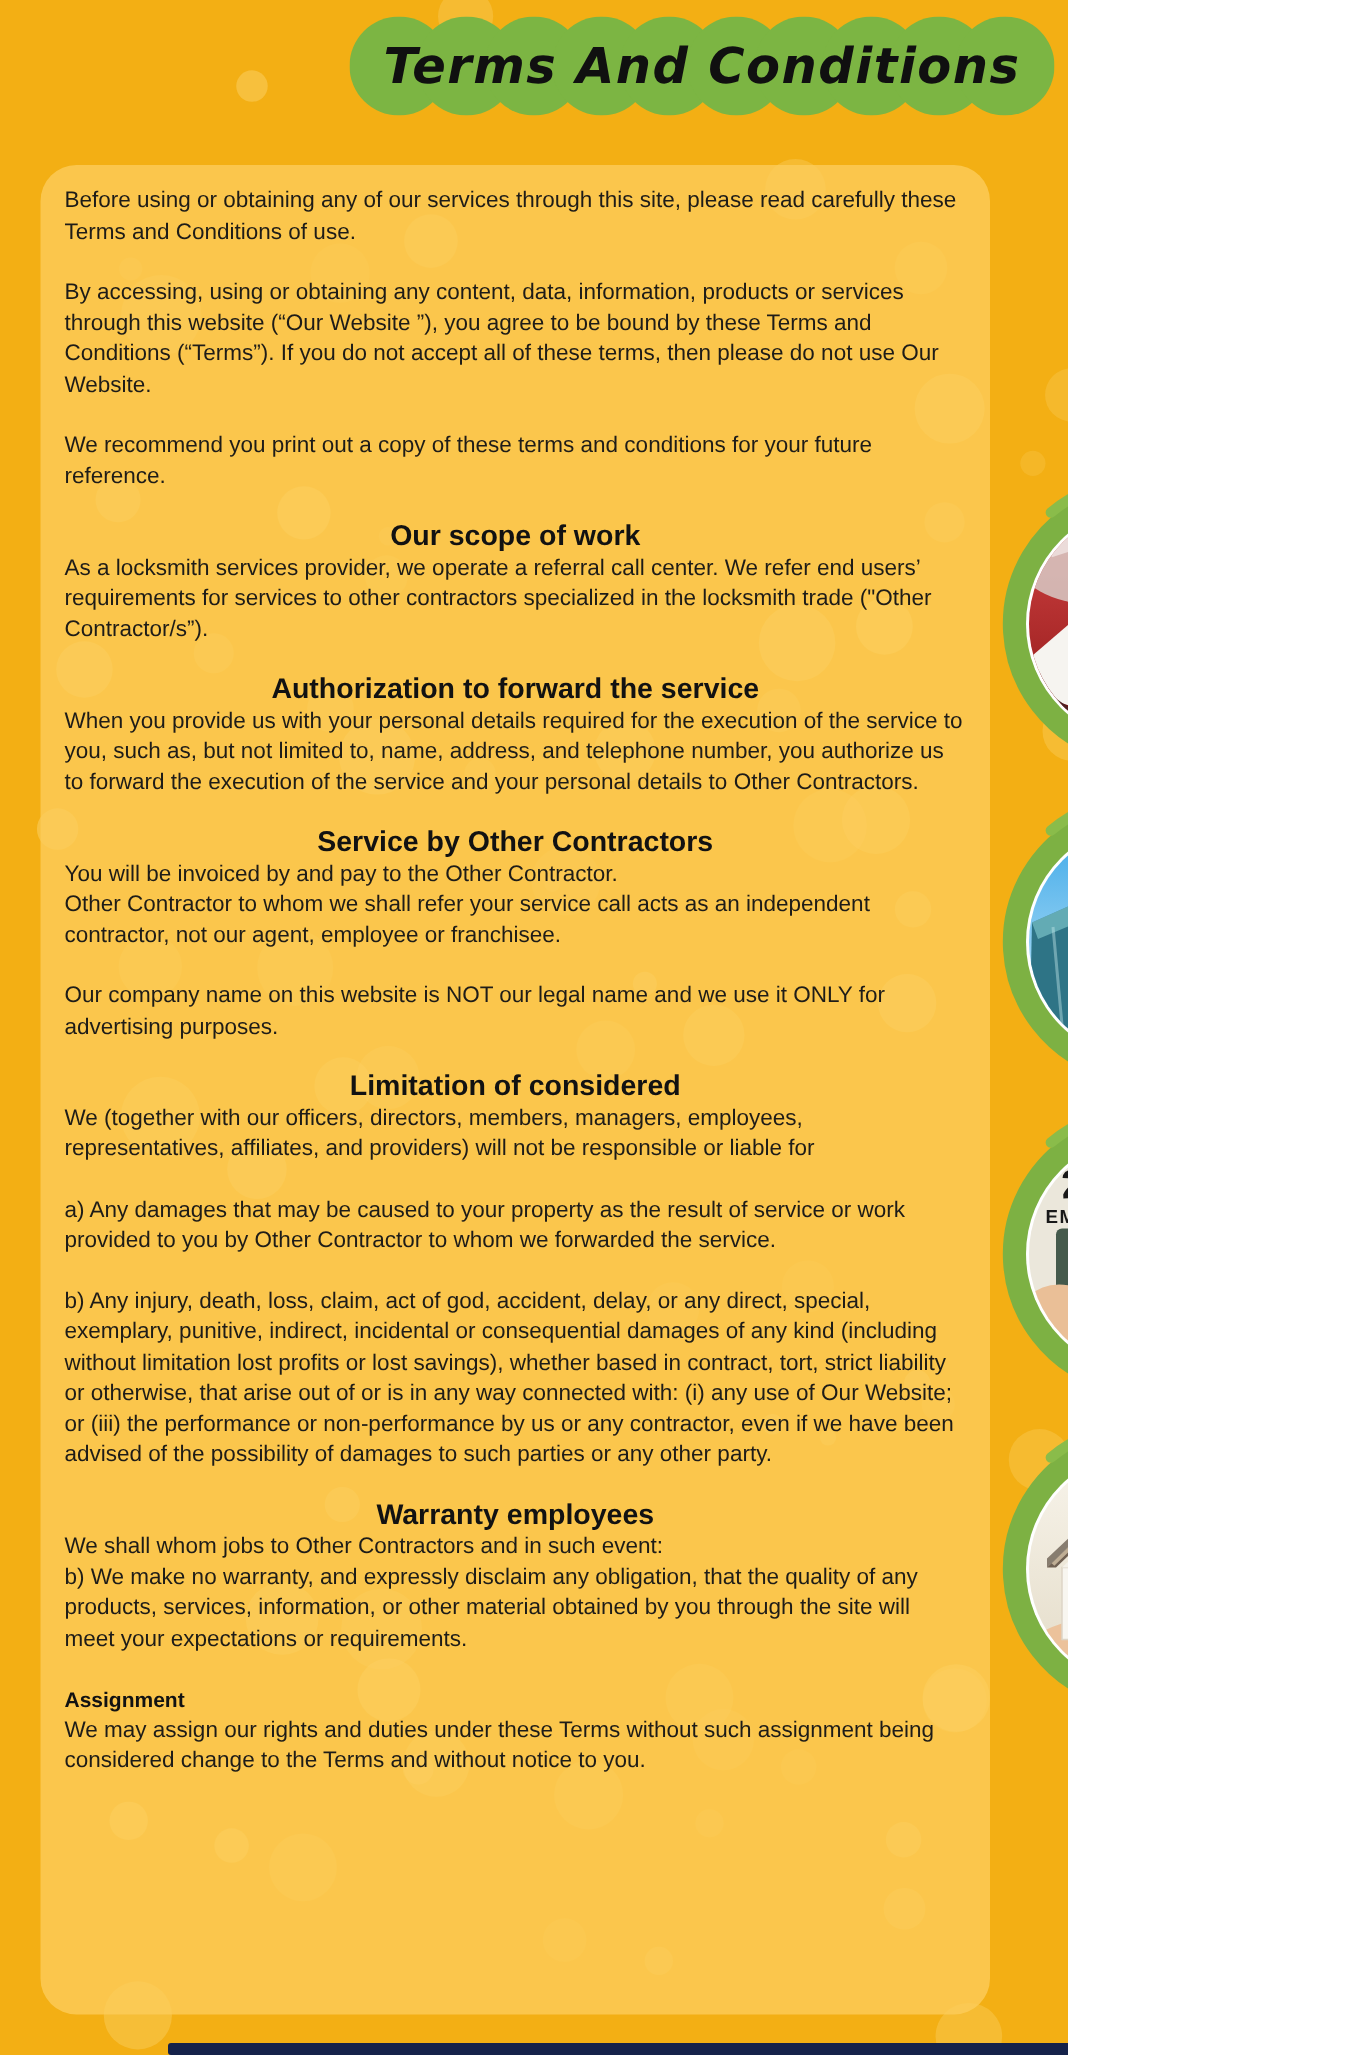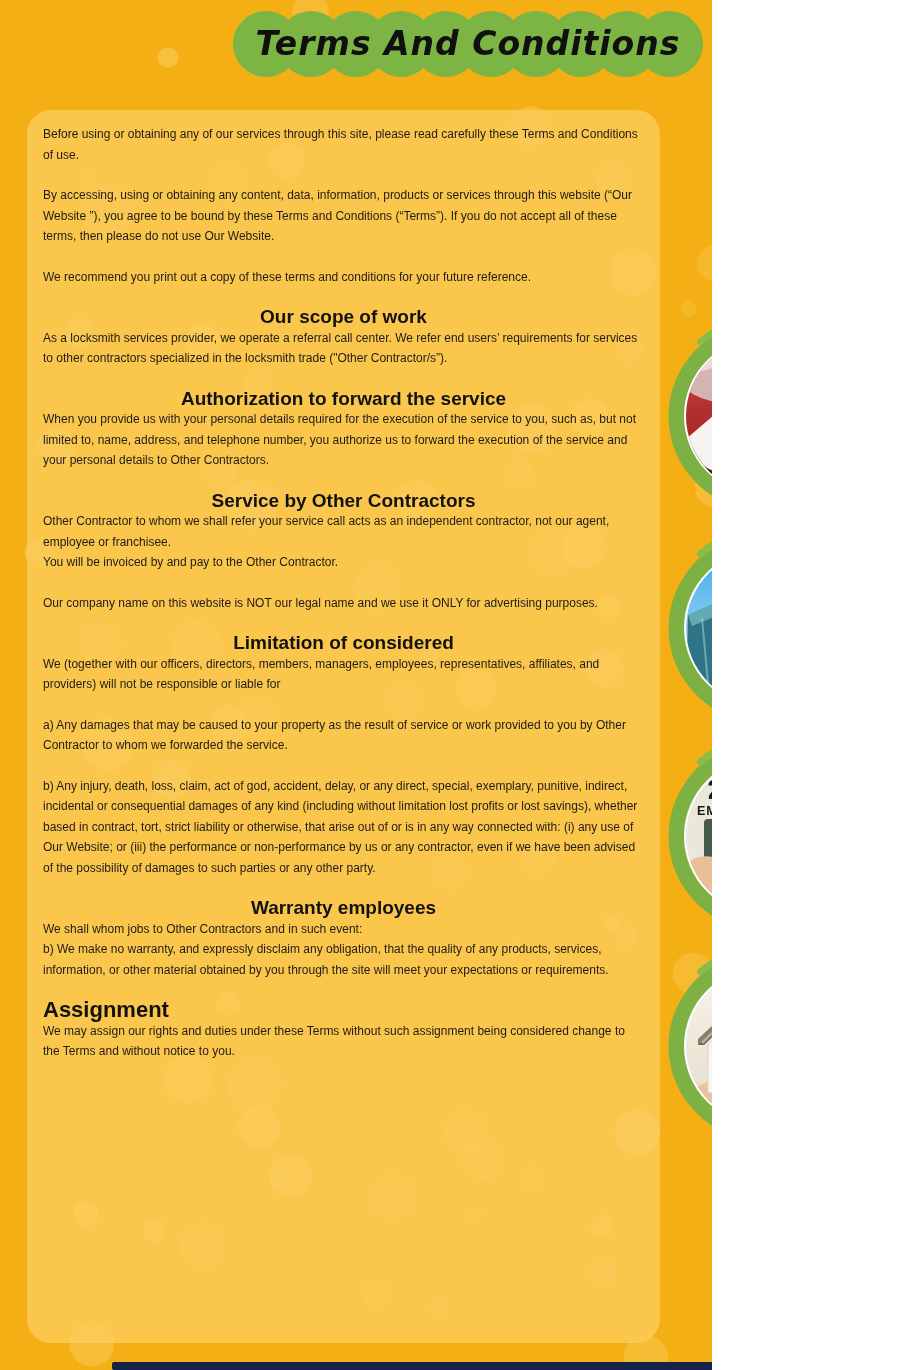--- a/index.html
+++ b/index.html
@@ -15,23 +15,23 @@
     font-family:"DejaVu Sans","Liberation Sans",sans-serif;
     font-weight:700;font-style:italic;font-size:33px;letter-spacing:1px;color:#101010;
   }
 
   
   .panel{
     position:absolute;left:27px;top:110px;width:633px;height:1233px;
     background:rgba(252,205,92,0.78);border-radius:24px;
   }
   .content{padding:14px 16px 0 16px;color:#1e1c18;}
-  .blk-text{font-size:12px;line-height:20.5px;}
+  .blk-text{font-size:15px;line-height:20.5px;}
   .blk-heading{font-size:19px;font-weight:700;line-height:20.5px;color:#121212;text-align:center;}
-  .blk-heading2{font-size:22px;font-weight:700;line-height:20.5px;color:#121212;}
+  .blk-heading2{font-size:14px;font-weight:700;line-height:20.5px;color:#121212;}
   .blk-spacer{height:20px;}
 
   
   .badge{position:absolute;left:658px;width:212px;height:212px;}
   .badge svg{display:block;}
   .badge-label{
     font-family:"DejaVu Sans","Liberation Sans",sans-serif;
     font-size:21px;font-weight:700;font-style:italic;letter-spacing:2.5px;fill:#141414;
   }
   .photo-word{font-family:"Liberation Sans",sans-serif;font-weight:700;}
@@ -157,22 +157,22 @@
         <div class="blk-spacer"></div>
         <div class="blk-text">We recommend you print out a copy of these terms and conditions for your future reference.</div>
         <div class="blk-spacer"></div>
         <div class="blk-heading">Our scope of work</div>
         <div class="blk-text">As a locksmith services provider, we operate a referral call center. We refer end users’ requirements for services to other contractors specialized in the locksmith trade ("Other Contractor/s”).</div>
         <div class="blk-spacer"></div>
         <div class="blk-heading">Authorization to forward the service</div>
         <div class="blk-text">When you provide us with your personal details required for the execution of the service to you, such as, but not limited to, name, address, and telephone number, you authorize us to forward the execution of the service and your personal details to Other Contractors.</div>
         <div class="blk-spacer"></div>
         <div class="blk-heading">Service by Other Contractors</div>
+        <div class="blk-text">You will be invoiced by and pay to the Other Contractor.</div>
         <div class="blk-text">Other Contractor to whom we shall refer your service call acts as an independent contractor, not our agent, employee or franchisee.</div>
-        <div class="blk-text">You will be invoiced by and pay to the Other Contractor.</div>
         <div class="blk-spacer"></div>
         <div class="blk-text">Our company name on this website is NOT our legal name and we use it ONLY for advertising purposes.</div>
         <div class="blk-spacer"></div>
         <div class="blk-heading">Limitation of considered</div>
         <div class="blk-text">We (together with our officers, directors, members, managers, employees, representatives, affiliates, and providers) will not be responsible or liable for</div>
         <div class="blk-spacer"></div>
         <div class="blk-text">a) Any damages that may be caused to your property as the result of service or work provided to you by Other Contractor to whom we forwarded the service.</div>
         <div class="blk-spacer"></div>
         <div class="blk-text">b) Any injury, death, loss, claim, act of god, accident, delay, or any direct, special, exemplary, punitive, indirect, incidental or consequential damages of any kind (including without limitation lost profits or lost savings), whether based in contract, tort, strict liability or otherwise, that arise out of or is in any way connected with: (i) any use of Our Website; or (iii) the performance or non-performance by us or any contractor, even if we have been advised of the possibility of damages to such parties or any other party.</div>
         <div class="blk-spacer"></div>

